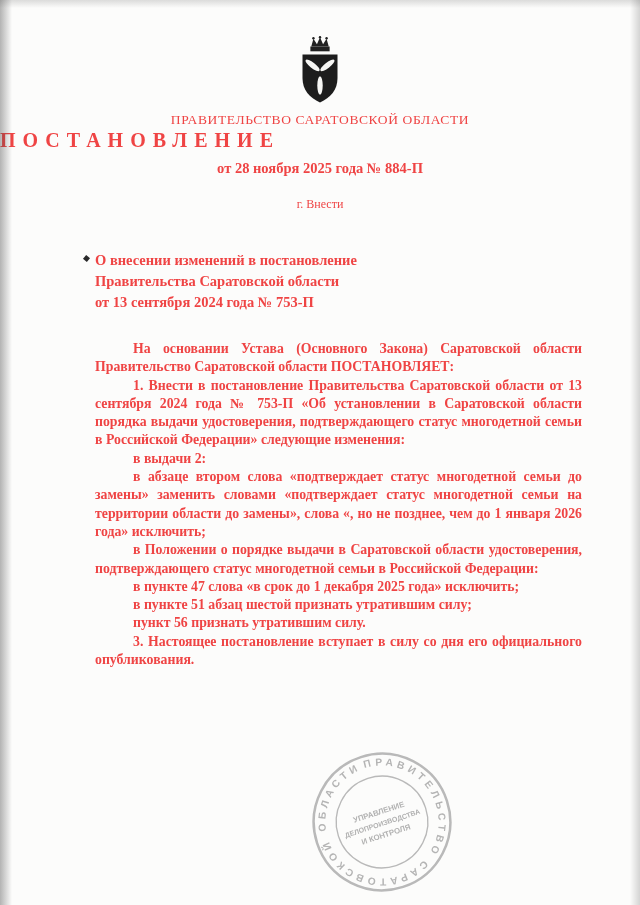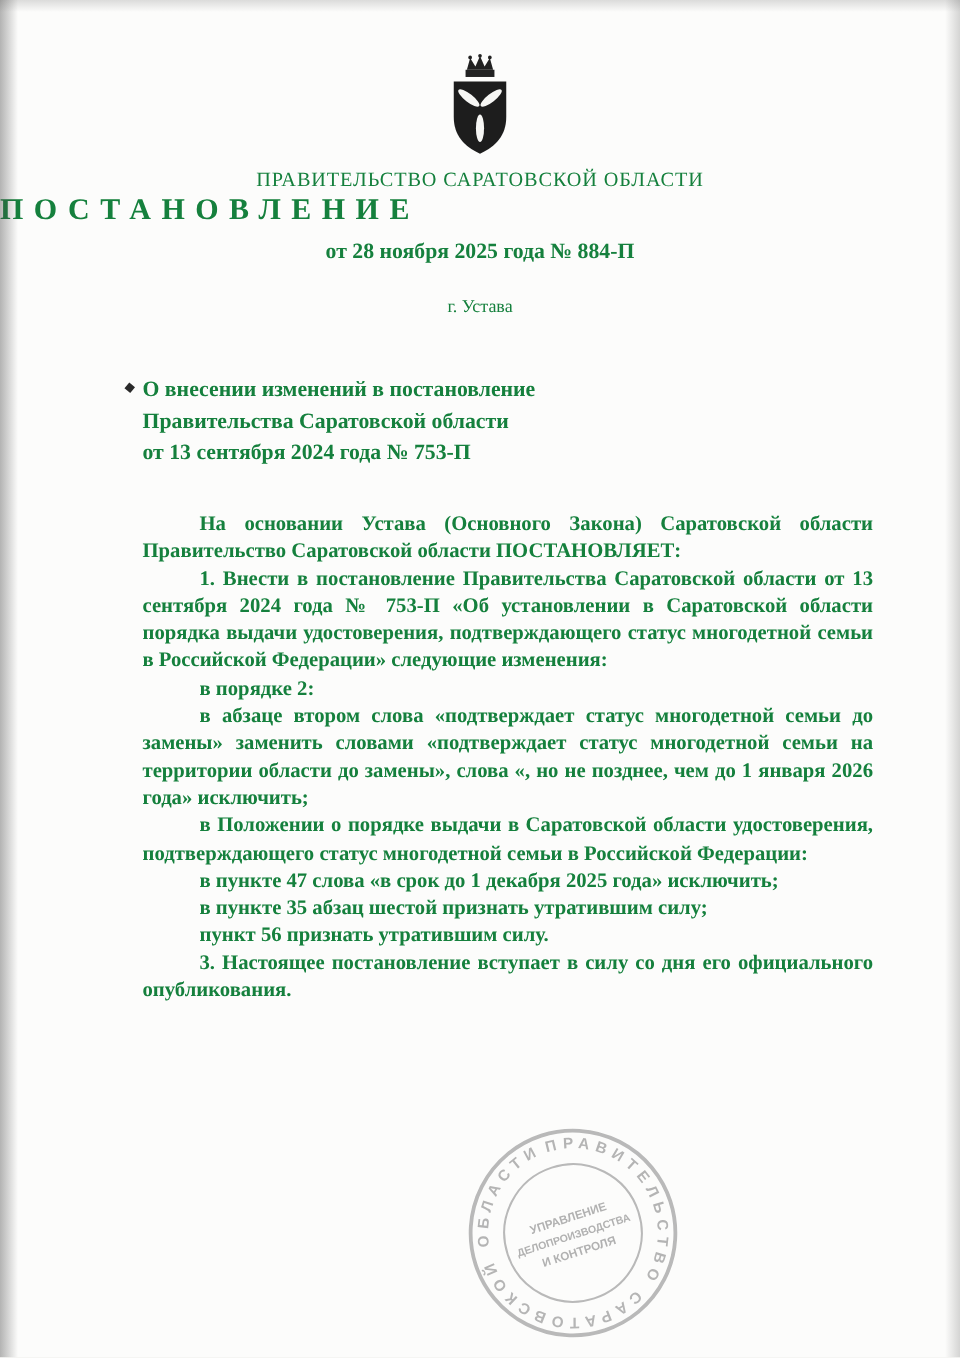--- a/index.html
+++ b/index.html
@@ -1,21 +1,21 @@
 <!DOCTYPE html>
 <html><head>
 <meta charset="utf-8">
 <style>
   * { margin:0; padding:0; box-sizing:border-box; }
   html,body { width:640px; height:905px; }
   body { background:#e9e9e7; font-family:"Liberation Serif", serif; }
 
   .page {
     position:relative; width:640px; height:905px;
-    background:#fcfcfb; color:#15803d; overflow:hidden;
+    background:#fcfcfb; color:#ef4444; overflow:hidden;
   }
   
   .edge-left  { position:absolute; left:0; top:0; bottom:0; width:12px;
                 background:linear-gradient(to right, rgba(70,70,70,.40), rgba(70,70,70,0)); }
   .edge-right { position:absolute; right:0; top:0; bottom:0; width:10px;
                 background:linear-gradient(to left, rgba(70,70,70,.22), rgba(70,70,70,0)); }
   .edge-top   { position:absolute; left:0; right:0; top:0; height:8px;
                 background:linear-gradient(to bottom, rgba(70,70,70,.18), rgba(70,70,70,0)); }
 
   .coat { width:56px; margin:36px auto 6px auto; display:block; }
@@ -59,37 +59,37 @@
     <circle cx="39.5" cy="2.6" r="1.4" fill="#222"></circle>
     <path d="M12 21 H52 V48 C52 62 44 70.5 32 76 C20 70.5 12 62 12 48 Z" fill="#1d1d1d"></path>
     <ellipse cx="23.5" cy="33.5" rx="10" ry="3.1" fill="#f6f6f4" transform="rotate(38 23.5 33.5)"></ellipse>
     <ellipse cx="40.5" cy="33.5" rx="10" ry="3.1" fill="#f6f6f4" transform="rotate(-38 40.5 33.5)"></ellipse>
     <ellipse cx="32" cy="56.5" rx="3.1" ry="10.5" fill="#f6f6f4"></ellipse>
   </svg>
 
   <div class="org-name">ПРАВИТЕЛЬСТВО САРАТОВСКОЙ ОБЛАСТИ</div>
   <div class="doc-type">ПОСТАНОВЛЕНИЕ</div>
   <div class="date-line">от 28 ноября 2025 года № 884-П</div>
-  <div class="city">г. Устава</div>
+  <div class="city">г. Внести</div>
 
   <div class="subject">
     <div class="speck"></div>
     <div>О внесении изменений в постановление</div>
     <div>Правительства Саратовской области</div>
     <div>от 13 сентября 2024 года № 753-П</div>
   </div>
 
   <div class="body-text">
     <p>На основании Устава (Основного Закона) Саратовской области Правительство Саратовской области ПОСТАНОВЛЯЕТ:</p>
     <p>1. Внести в постановление Правительства Саратовской области от 13 сентября 2024 года № 753-П «Об установлении в Саратовской области порядка выдачи удостоверения, подтверждающего статус многодетной семьи в Российской Федерации» следующие изменения:</p>
-    <p>в порядке 2:</p>
+    <p>в выдачи 2:</p>
     <p>в абзаце втором слова «подтверждает статус многодетной семьи до замены» заменить словами «подтверждает статус многодетной семьи на территории области до замены», слова «, но не позднее, чем до 1 января 2026 года» исключить;</p>
     <p>в Положении о порядке выдачи в Саратовской области удостоверения, подтверждающего статус многодетной семьи в Российской Федерации:</p>
     <p>в пункте 47 слова «в срок до 1 декабря 2025 года» исключить;</p>
-    <p>в пункте 35 абзац шестой признать утратившим силу;</p>
+    <p>в пункте 51 абзац шестой признать утратившим силу;</p>
     <p>пункт 56 признать утратившим силу.</p>
     <p>3. Настоящее постановление вступает в силу со  дня его официального опубликования.</p>
   </div>
 
 
   <svg class="stamp" viewBox="0 0 160 160">
     <defs>
       <path id="ringPath" d="M 80 22 a 58 58 0 1 1 -0.02 0"></path>
     </defs>
     <circle cx="80" cy="80" r="70" fill="none" stroke="#b2b2b2" stroke-width="2.6"></circle>

